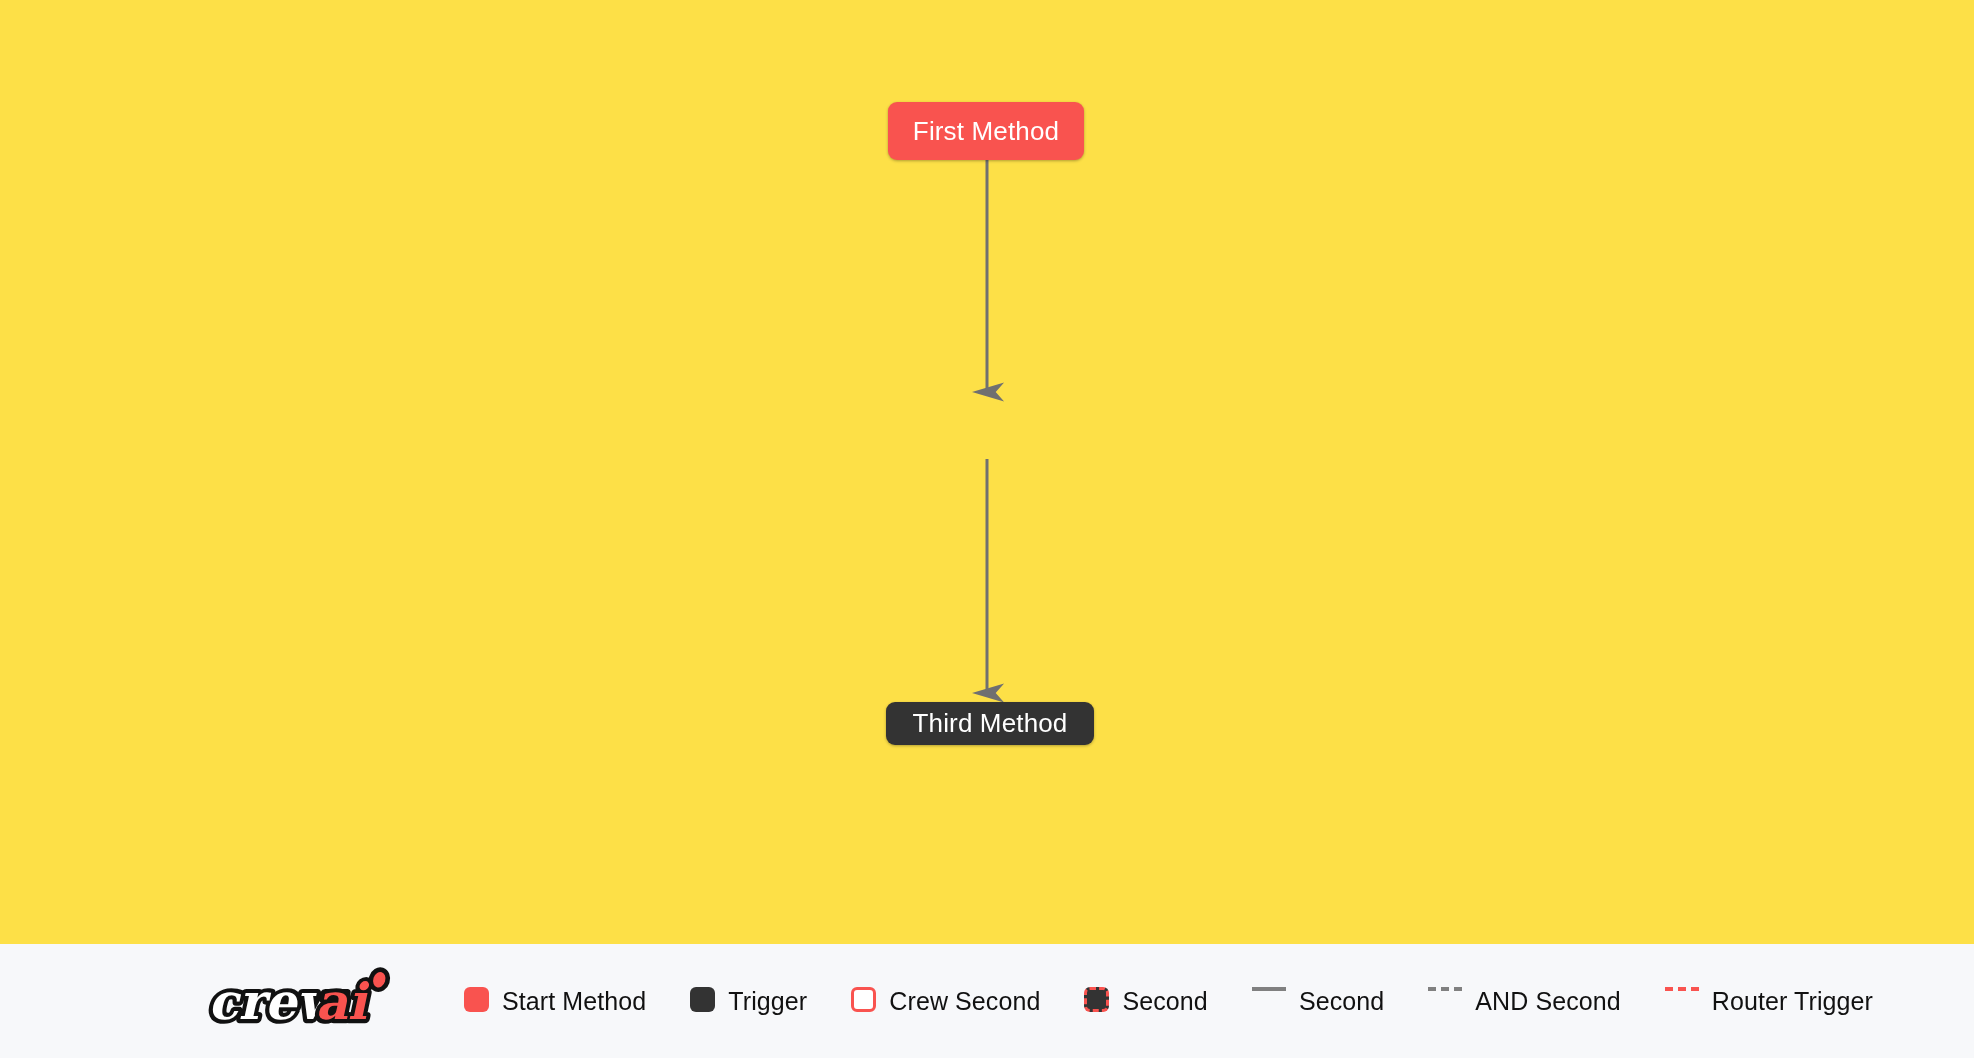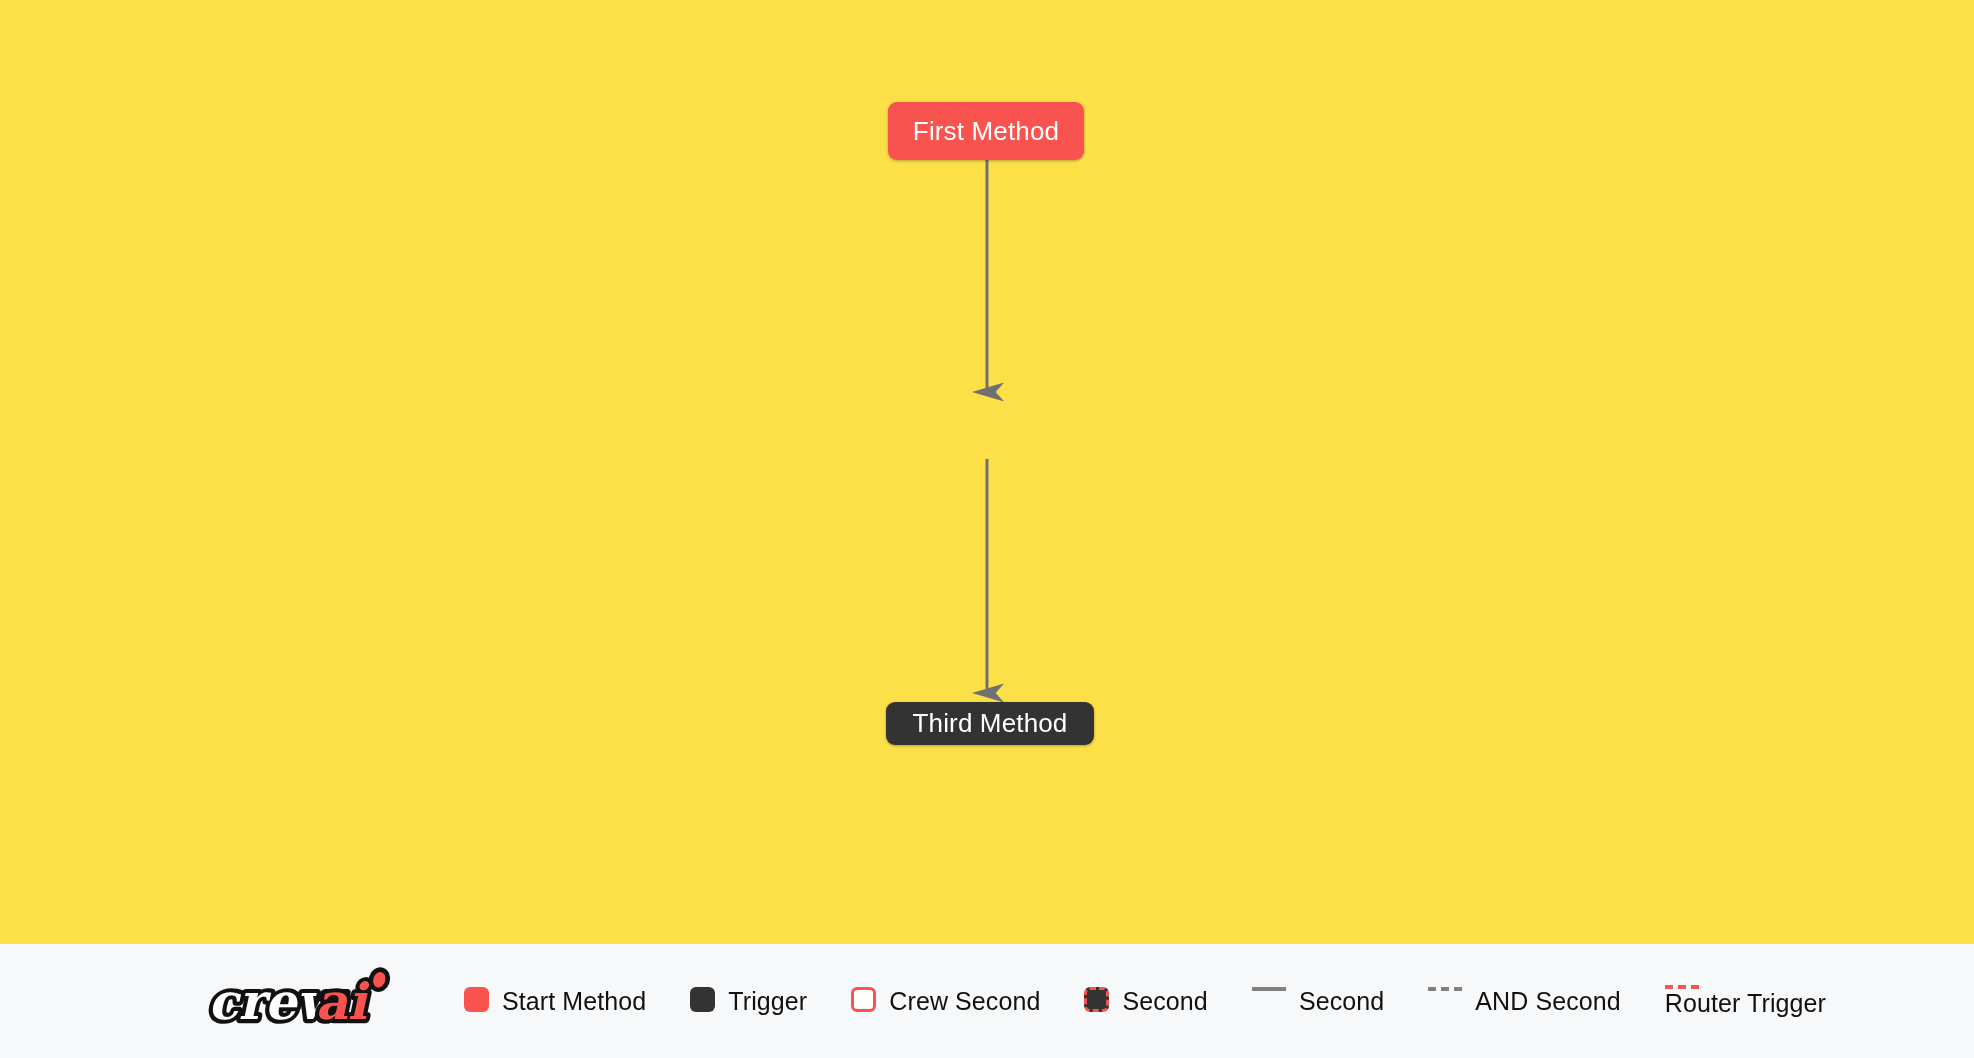--- a/index.html
+++ b/index.html
@@ -80,21 +80,21 @@
     display: flex;
     align-items: center;
   }
 
   .legend-item {
     display: flex;
     align-items: flex-start;
     margin-right: 44px;
     white-space: nowrap;
   }
-  .legend-item:last-child { margin-right: 0; flex-direction: column; }
+  .legend-item:last-child { margin-right: 0; }
 
   .legend-label {
     font-size: 25px;
     color: #111111;
     letter-spacing: 0.1px;
   }
 
   
   .swatch {
     width: 25px;

